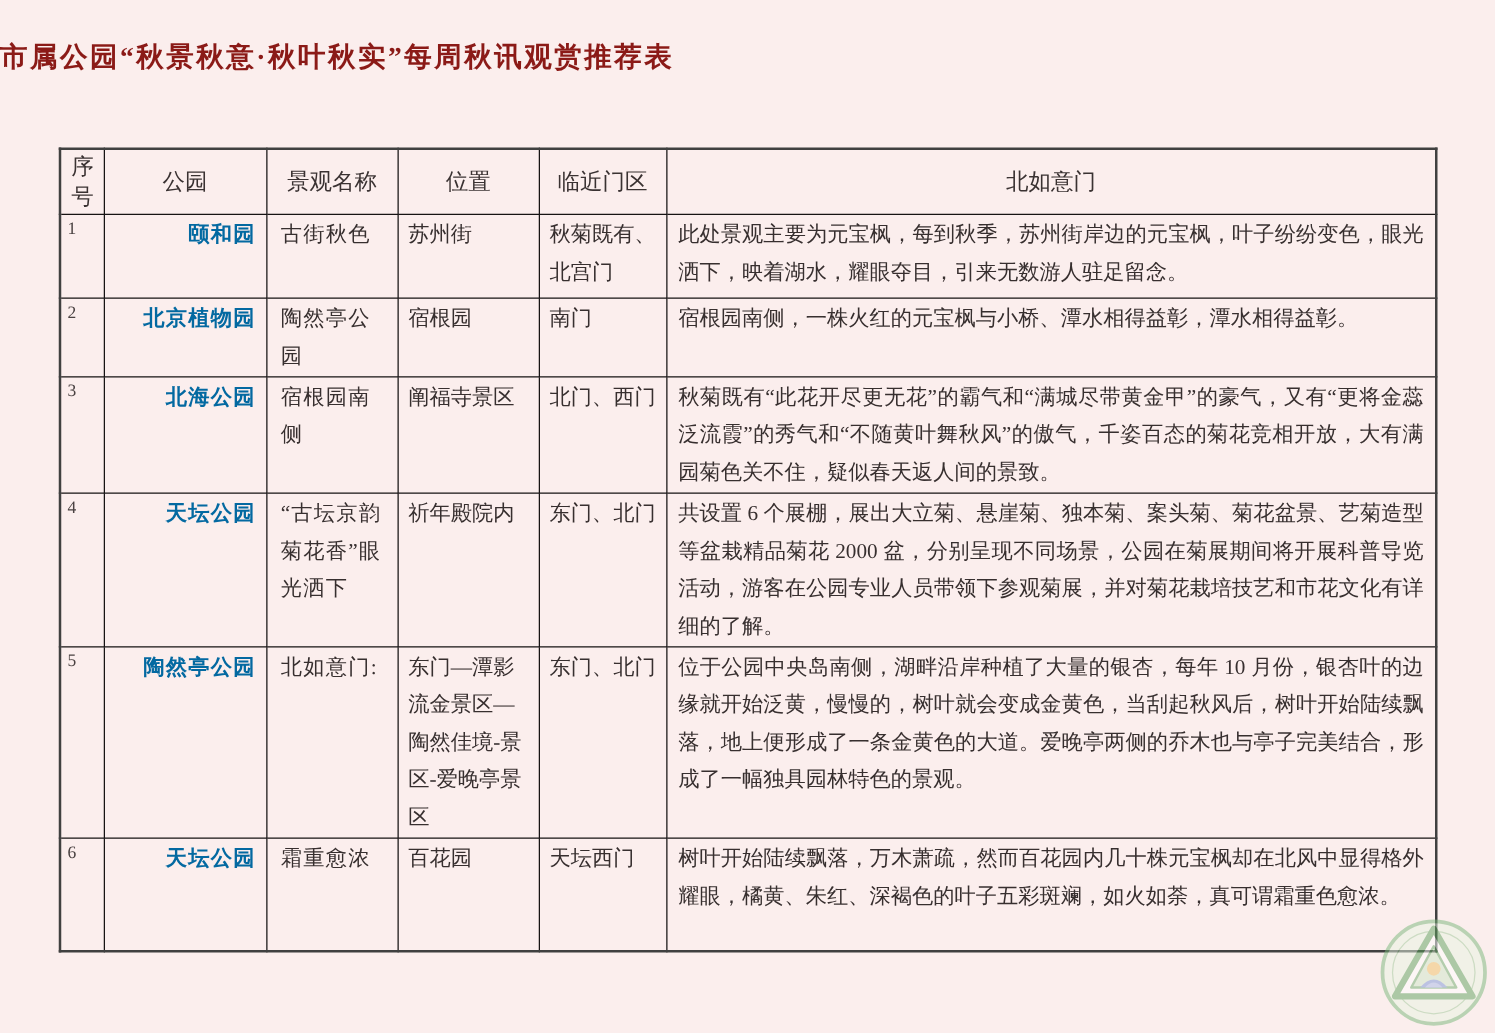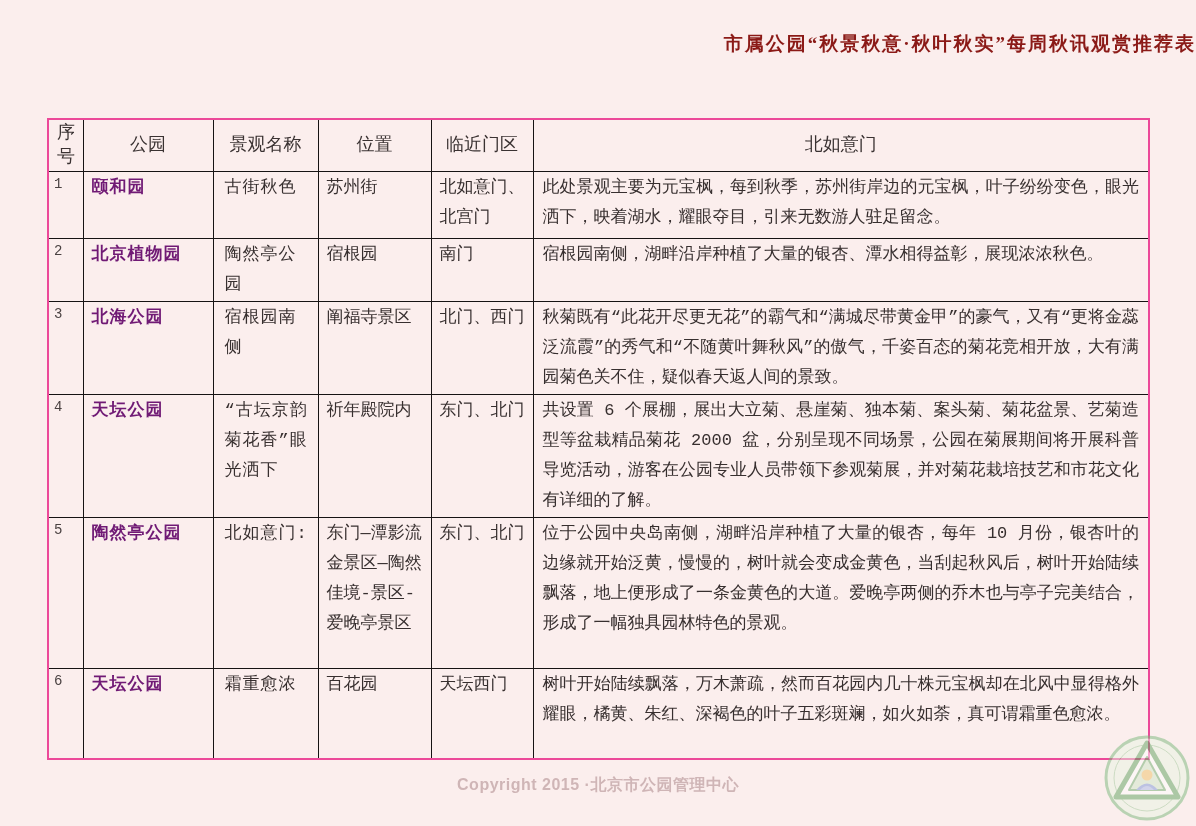--- a/index.html
+++ b/index.html
@@ -10,35 +10,34 @@
   }
   .page {
     position:relative;
     width:1196px; height:826px;
     background:#fbeeed;
     overflow:hidden;
   }
   .title {
     position:absolute;
     top:31px; left:0; width:100%;
-    text-align:right;
-    font-size:19px;
+    text-align:left;
+    font-size:22px;
     font-weight:bold;
     color:#8b1a17;
     letter-spacing:2px;
   }
   table.rec-table {
     position:absolute;
     left:47px; top:118px;
     width:1101px;
     border-collapse:collapse;
     table-layout:fixed;
-    border:2px solid #ec4899;
+    border:2px solid #404040;
     color:#372f2f;
-    font-family:Liberation Mono, monospace;
   }
   .rec-table th, .rec-table td {
     border:1px solid #161313;
     vertical-align:top;
     padding:1px 8px;
     font-size:17px;
     line-height:30px;
     overflow:hidden;
   }
   .rec-table th {
@@ -50,22 +49,23 @@
     color:#3a3232;
   }
   td.col-index {
     font-size:14px;
     line-height:20px;
     padding:2px 5px;
     color:#4a4242;
   }
   td.col-park {
     font-weight:bold;
-    color:#701a75;
+    color:#0369a1;
     letter-spacing:1px;
+    text-align:right;
   }
   td.col-scenery { letter-spacing:1px;padding-left:11px; }
   td.col-features {
     text-align:justify;
     padding:1px 9px;
   }
   .footer {
     position:absolute;
     top:775px; left:0; width:100%;
     text-align:center;
@@ -107,30 +107,30 @@
           <th class="col-gates">临近门区</th>
           <th class="col-features">北如意门</th>
         </tr>
       </thead>
     <tbody>
         <tr style="height: 67px;">
           <td class="col-index">1</td>
           <td class="col-park">颐和园</td>
           <td class="col-scenery">古街秋色</td>
           <td class="col-location">苏州街</td>
-          <td class="col-gates">北如意门、北宫门</td>
+          <td class="col-gates">秋菊既有、北宫门</td>
           <td class="col-features">此处景观主要为元宝枫，每到秋季，苏州街岸边的元宝枫，叶子纷纷变色，眼光洒下，映着湖水，耀眼夺目，引来无数游人驻足留念。</td>
         </tr>
         <tr style="height: 29px;">
           <td class="col-index">2</td>
           <td class="col-park">北京植物园</td>
           <td class="col-scenery">陶然亭公园</td>
           <td class="col-location">宿根园</td>
           <td class="col-gates">南门</td>
-          <td class="col-features">宿根园南侧，湖畔沿岸种植了大量的银杏、潭水相得益彰，展现浓浓秋色。</td>
+          <td class="col-features">宿根园南侧，一株火红的元宝枫与小桥、潭水相得益彰，潭水相得益彰。</td>
         </tr>
         <tr style="height: 91px;">
           <td class="col-index">3</td>
           <td class="col-park">北海公园</td>
           <td class="col-scenery">宿根园南侧</td>
           <td class="col-location">阐福寺景区</td>
           <td class="col-gates">北门、西门</td>
           <td class="col-features">秋菊既有“此花开尽更无花”的霸气和“满城尽带黄金甲”的豪气，又有“更将金蕊泛流霞”的秀气和“不随黄叶舞秋风”的傲气，千姿百态的菊花竞相开放，大有满园菊色关不住，疑似春天返人间的景致。</td>
         </tr>
         <tr style="height: 123px;">
@@ -153,21 +153,20 @@
           <td class="col-index">6</td>
           <td class="col-park">天坛公园</td>
           <td class="col-scenery">霜重愈浓</td>
           <td class="col-location">百花园</td>
           <td class="col-gates">天坛西门</td>
           <td class="col-features">树叶开始陆续飘落，万木萧疏，然而百花园内几十株元宝枫却在北风中显得格外耀眼，橘黄、朱红、深褐色的叶子五彩斑斓，如火如荼，真可谓霜重色愈浓。</td>
         </tr>
       </tbody>
   </table>
 
-  <div class="footer">Copyright 2015 ·北京市公园管理中心</div>
 
   <svg class="logo" viewBox="0 0 90 90">
     <circle cx="45" cy="45" r="41" fill="#e8f4e2" stroke="#7ab87a" stroke-width="3"></circle>
     <circle cx="45" cy="45" r="33" fill="none" stroke="#9fcb9a" stroke-width="1"></circle>
     <path d="M45 10 L76 64 L14 64 Z" fill="#ffffff" stroke="#5fa45f" stroke-width="5" stroke-linejoin="round"></path>
     <path d="M45 24 L63 57 L27 57 Z" fill="#cfe8c8" stroke="#6fae6f" stroke-width="2" stroke-linejoin="round"></path>
     <circle cx="45" cy="42" r="5.5" fill="#f0c268"></circle>
     <path d="M34 57 Q45 44 56 57 Z" fill="#7e97d8"></path>
     <path d="M38 57 Q45 49 52 57 Z" fill="#a8b9e8"></path>
   </svg>

